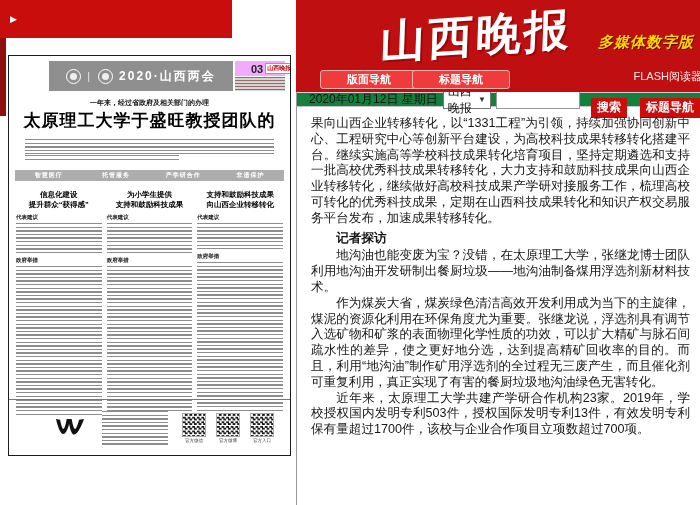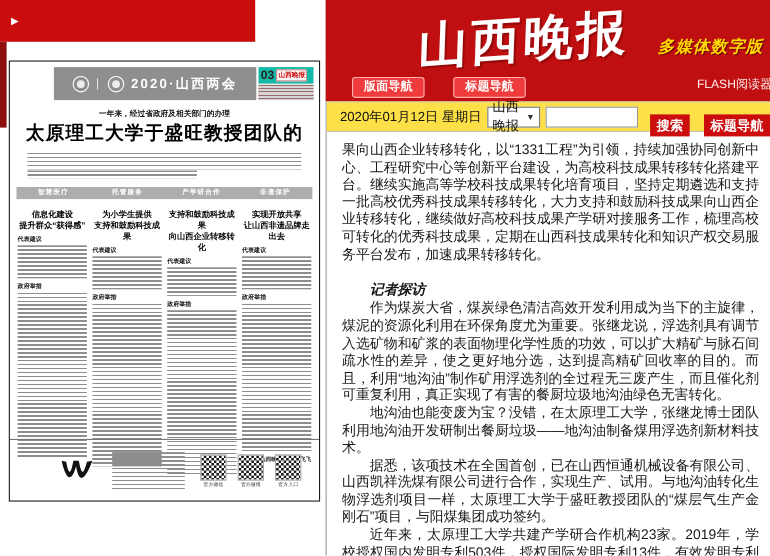--- a/index.html
+++ b/index.html
@@ -17,21 +17,21 @@
   
   .paper{position:absolute;left:8px;top:55px;width:283px;height:401px;background:#fff;
     border:1px solid #1c1c1c;box-sizing:border-box;overflow:hidden;}
   .np-header{margin:5px 5px 0 40px;display:flex;gap:2px;height:30px;}
   .np-banner{flex:1;background:#8f8f8f;color:#fff;display:flex;align-items:center;justify-content:center;
     gap:6px;font-size:12px;font-weight:bold;letter-spacing:2px;}
   .emb{width:13px;height:13px;border:1.5px solid #fff;border-radius:50%;position:relative;flex:0 0 auto;}
   .emb::after{content:"";position:absolute;left:3px;top:3px;right:3px;bottom:3px;background:#fff;border-radius:50%;opacity:.85;}
   .emb-sep{color:#e8e8e8;font-weight:normal;font-size:11px;}
   .np-pagebox{width:50px;display:flex;flex-direction:column;font-weight:bold;}
-  .np-pagebox .row1{display:flex;align-items:center;gap:2px;background:#14b8a6;padding:1px 2px;height:15px;box-sizing:border-box;}
+  .np-pagebox .row1{display:flex;align-items:center;gap:2px;background:#f0abfc;padding:1px 16px;height:15px;box-sizing:border-box;}
   .np-no{font-size:11px;color:#222;}
   .np-logo{font-size:6px;color:#c00;white-space:nowrap;background:#fff;padding:0 1px;border:1px solid #c88;}
   .np-pagebox .row2{flex:1;background:#c9c9c9;margin-top:1px;
     background-image:repeating-linear-gradient(#9a6a6a 0 1px,#d5d5d5 1px 3px);}
   .kicker{text-align:center;font-size:7px;font-weight:bold;color:#111;margin-top:7px;}
   .headline{text-align:center;font-size:17px;font-weight:900;letter-spacing:1px;color:#000;margin-top:1px;}
   .intro{margin:7px 16px 0 16px;}
   .blurlines{background:repeating-linear-gradient(#8d8d8d 0 1.4px,rgba(0,0,0,0) 1.4px 3.6px);}
   .intro .l1{height:15px;}
   .intro .l2{height:7px;width:62%;margin-top:1px;}
@@ -61,41 +61,41 @@
   .pager-row .pn{color:#222;}
 
   
   .right{position:absolute;left:296px;top:0;width:404px;height:505px;}
   .masthead{position:relative;height:92px;background:#bf0f10;overflow:hidden;}
   .mh-title{position:absolute;left:84px;top:6px;color:#fff;font-size:45px;font-weight:bold;
     font-family:"DejaVu Serif","Liberation Serif",serif;letter-spacing:3px;
     transform:rotate(-4deg) skewX(-6deg);text-shadow:2px 2px 0 rgba(80,0,0,.35);white-space:nowrap;}
   .mh-digital{position:absolute;right:6px;top:33px;color:#ffd800;font-size:15px;font-weight:bold;
     font-style:italic;letter-spacing:1px;text-shadow:1px 1px 0 #6e0202;white-space:nowrap;margin-left:40px;}
-  .mh-btn{position:absolute;bottom:3px;height:17px;padding:0 10px;background:#ef3b3b;border:1px solid #ffb0b0;
+  .mh-btn{position:absolute;bottom:3px;height:17px;padding:0 26px;background:#ef3b3b;border:1px solid #ffb0b0;
     border-radius:3px;color:#fff;font-size:11px;font-weight:bold;line-height:16px;cursor:pointer;white-space:nowrap;}
   .mh-btn.b1{left:24px;}
   .mh-btn.b2{left:116px;}
   .mh-flash{position:absolute;right:-2px;bottom:8px;color:#ffecec;font-size:11px;white-space:nowrap;}
   .right-body{border-left:1px solid #9a9a9a;height:413px;box-sizing:border-box;}
-  .toolbar{height:28px;background:#fde047;border-top:1px solid #cfcfcf;border-bottom:1px solid #c4c4c4;
+  .toolbar{height:15px;background:#15803d;border-top:1px solid #cfcfcf;border-bottom:1px solid #c4c4c4;
     display:flex;align-items:center;padding-left:12px;gap:5px;box-sizing:border-box;font-size:12px;color:#111;}
   .tb-date{white-space:nowrap;}
   .tb-select{width:112px;height:19px;background:#fff;border:1px solid #777;display:flex;align-items:center;
     justify-content:space-between;padding:0 4px;box-sizing:border-box;cursor:pointer;}
   .tb-select .arr{font-size:8px;color:#333;}
   .tb-input{width:76px;height:17px;border:1px solid #999;background:#fff;font-size:11px;padding:0 3px;}
   .tb-btn{height:20px;background:#cb0d0d;color:#fff;font-size:12px;font-weight:bold;border:0;
     display:flex;align-items:center;justify-content:center;cursor:pointer;white-space:nowrap;margin-top:16px;}
   .tb-btn.search{width:64px;margin-left:6px;}
   .tb-btn.adv{width:86px;margin-left:8px;}
   .article{padding:9px 10px 0 14px;font-size:12.6px;line-height:15.8px;text-align:justify;color:#161616;}
   .article p{margin:0;text-indent:2em;}
   .article p.no-ind{text-indent:0;}
-  .article p.art-h{font-weight:bold;margin:16px 0 2px;font-style:italic;}
+  .article p.art-h{font-weight:bold;margin:4px 0 2px;}
 </style>
 </head>
 <body>
 
 <div class="site-bar">
   <a href="#">
     <span class="tri">▶</span>
   </a>
 </div>
 <div class="left-strip"></div>
@@ -151,31 +151,20 @@
       </div>
       <div class="col">
         <div class="t">
           <div>支持和鼓励科技成果</div>
           <div>向山西企业转移转化</div>
         </div>
         <div class="sh">代表建议</div>
         <div class="bl blurlines" style="height: 26px;"></div>
         <div class="sh">政府举措</div>
         <div class="bl blurlines" style="height: 150px;"></div>
-      </div>
-      <div class="col">
-        <div class="t">
-          <div>实现开放共享</div>
-          <div>让山西非遗品牌走出去</div>
-        </div>
-        <div class="sh">代表建议</div>
-        <div class="bl blurlines" style="height: 30px;"></div>
-        <div class="sh">政府举措</div>
-        <div class="bl blurlines" style="height: 134px;"></div>
-        <div class="byline">山西晚报记者 李飞飞</div>
       </div>
     </div>
   <div class="np-footer">
     <div class="np-logo-mark">
       <svg width="34" height="28" viewBox="0 0 40 34">
         <path d="M3 6 C8 28,14 30,19 12 C22 30,28 30,37 6 L31 7 C27 22,25 22,22 6 L16 6 C13 22,11 22,8 7 Z" fill="#111"></path>
       </svg>
     </div>
     <div class="np-contact blurlines"></div>
     <div class="qrgroup">
@@ -214,19 +203,18 @@
         <span>山西晚报</span>
         <span class="arr">▼</span>
       </span>
       <input class="tb-input" type="text" placeholder="" style="">
       <button class="tb-btn search">搜索</button>
       <button class="tb-btn adv">标题导航</button>
     </div>
     <div class="article">
         <p class="no-ind">果向山西企业转移转化，以“1331工程”为引领，持续加强协同创新中心、工程研究中心等创新平台建设，为高校科技成果转移转化搭建平台。继续实施高等学校科技成果转化培育项目，坚持定期遴选和支持一批高校优秀科技成果转移转化，大力支持和鼓励科技成果向山西企业转移转化，继续做好高校科技成果产学研对接服务工作，梳理高校可转化的优秀科技成果，定期在山西科技成果转化和知识产权交易服务平台发布，加速成果转移转化。</p>
         <p class="art-h">记者探访</p>
+        <p>地沟油也能变废为宝？没错，在太原理工大学，张继龙博士团队利用地沟油开发研制出餐厨垃圾——地沟油制备煤用浮选剂新材料技术。</p>
         <p>作为煤炭大省，煤炭绿色清洁高效开发利用成为当下的主旋律，煤泥的资源化利用在环保角度尤为重要。张继龙说，浮选剂具有调节入选矿物和矿浆的表面物理化学性质的功效，可以扩大精矿与脉石间疏水性的差异，使之更好地分选，达到提高精矿回收率的目的。而且，利用“地沟油”制作矿用浮选剂的全过程无三废产生，而且催化剂可重复利用，真正实现了有害的餐厨垃圾地沟油绿色无害转化。</p>
-        <p>地沟油也能变废为宝？没错，在太原理工大学，张继龙博士团队利用地沟油开发研制出餐厨垃圾——地沟油制备煤用浮选剂新材料技术。</p>
-        <p>据悉，该项技术在全国首创，已在山西恒通机械设备有限公司、山西凯祥洗煤有限公司进行合作，实现生产、试用。与地沟油转化生物浮选剂项目一样，太原理工大学于盛旺教授团队的“煤层气生产金刚石”项目，与阳煤集团成功签约。</p>
         <p>近年来，太原理工大学共建产学研合作机构23家。2019年，学校授权国内发明专利503件，授权国际发明专利13件，有效发明专利保有量超过1700件，该校与企业合作项目立项数超过700项。</p>
       </div>
   </div>
 </div>
 
 </body></html>

